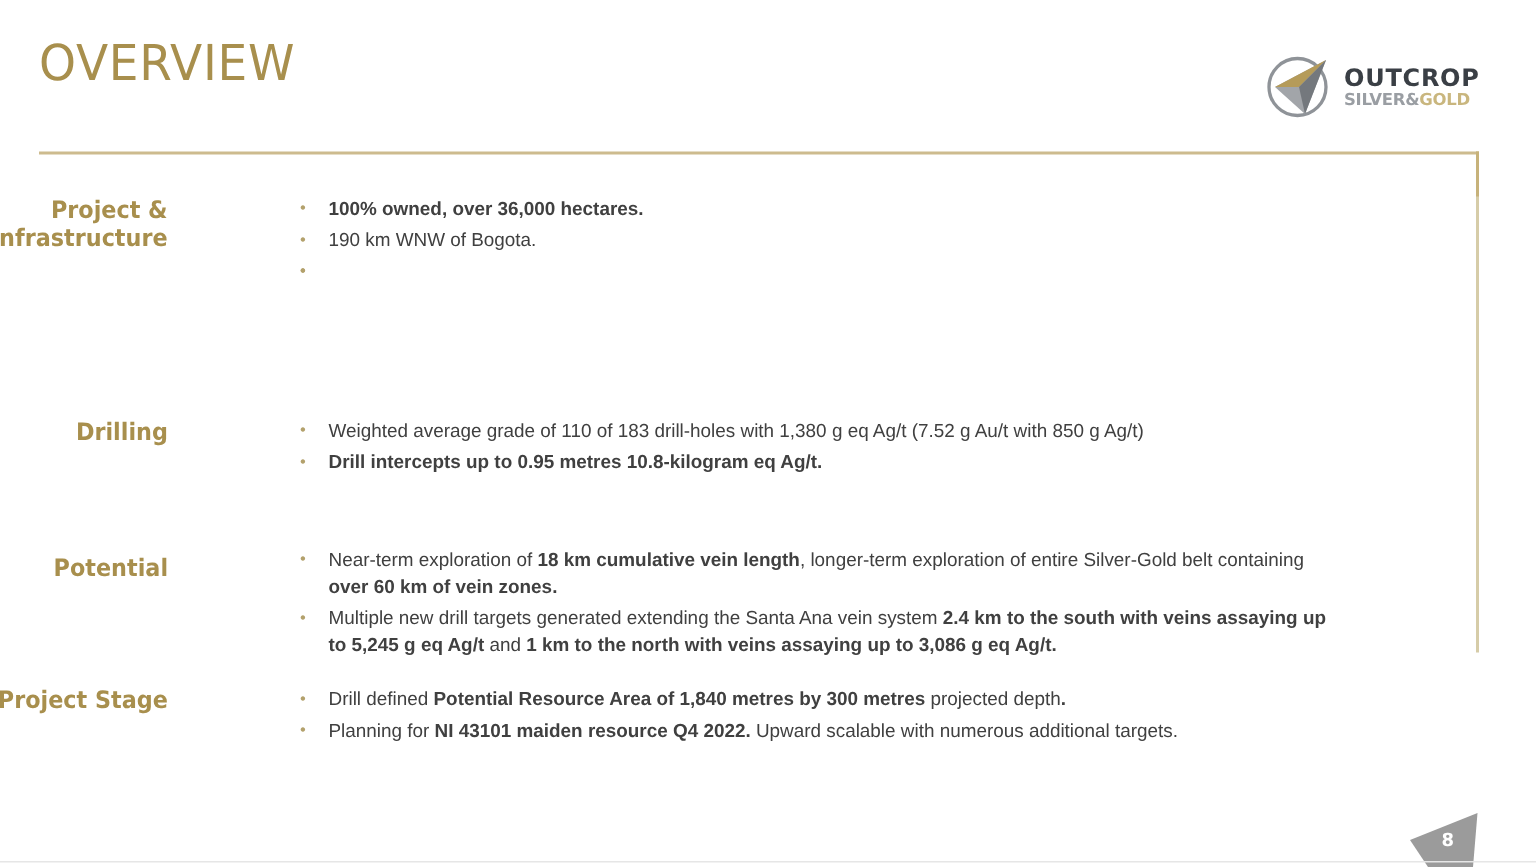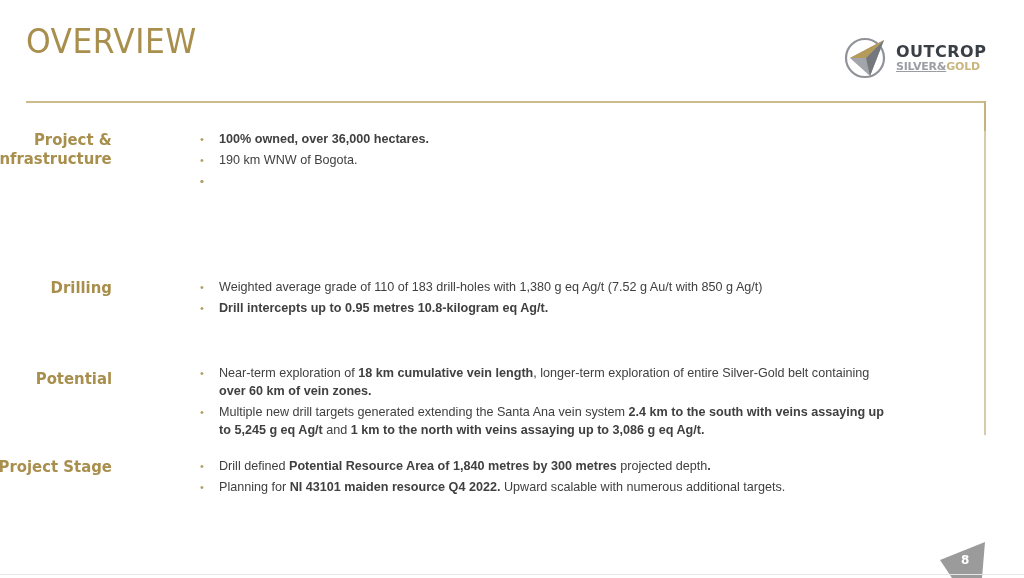--- a/index.html
+++ b/index.html
@@ -31,21 +31,21 @@
     .logo svg { position: absolute; left: 0; top: 0; }
     .logo-text1 {
       position: absolute; left: 52px; top: 6px;
       font-size: 16px; font-weight: bold; color: #3a3f45; letter-spacing: 0.5px;
       font-family: "DejaVu Sans", sans-serif;
     }
     .logo-text2 {
       position: absolute; left: 52px; top: 24px; font-size: 11px; font-weight: bold;
       font-family: "DejaVu Sans", sans-serif; letter-spacing: -0.2px;
     }
-    .logo-text2 .silver { color: #9a9ea3; text-decoration: underline; }
+    .logo-text2 .silver { color: #9a9ea3; }
     .logo-text2 .gold { color: #c9b67e; }
 
     .section { position: absolute; left: 0; width: 960px; }
     .label {
       position: absolute; right: 848px; text-align: right;
       color: #a88f4d; font-weight: bold; font-size: 16px; line-height: 19px;
       font-family: "DejaVu Sans", sans-serif;
       transform: scaleX(0.93); transform-origin: right;
       white-space: nowrap;
     }

